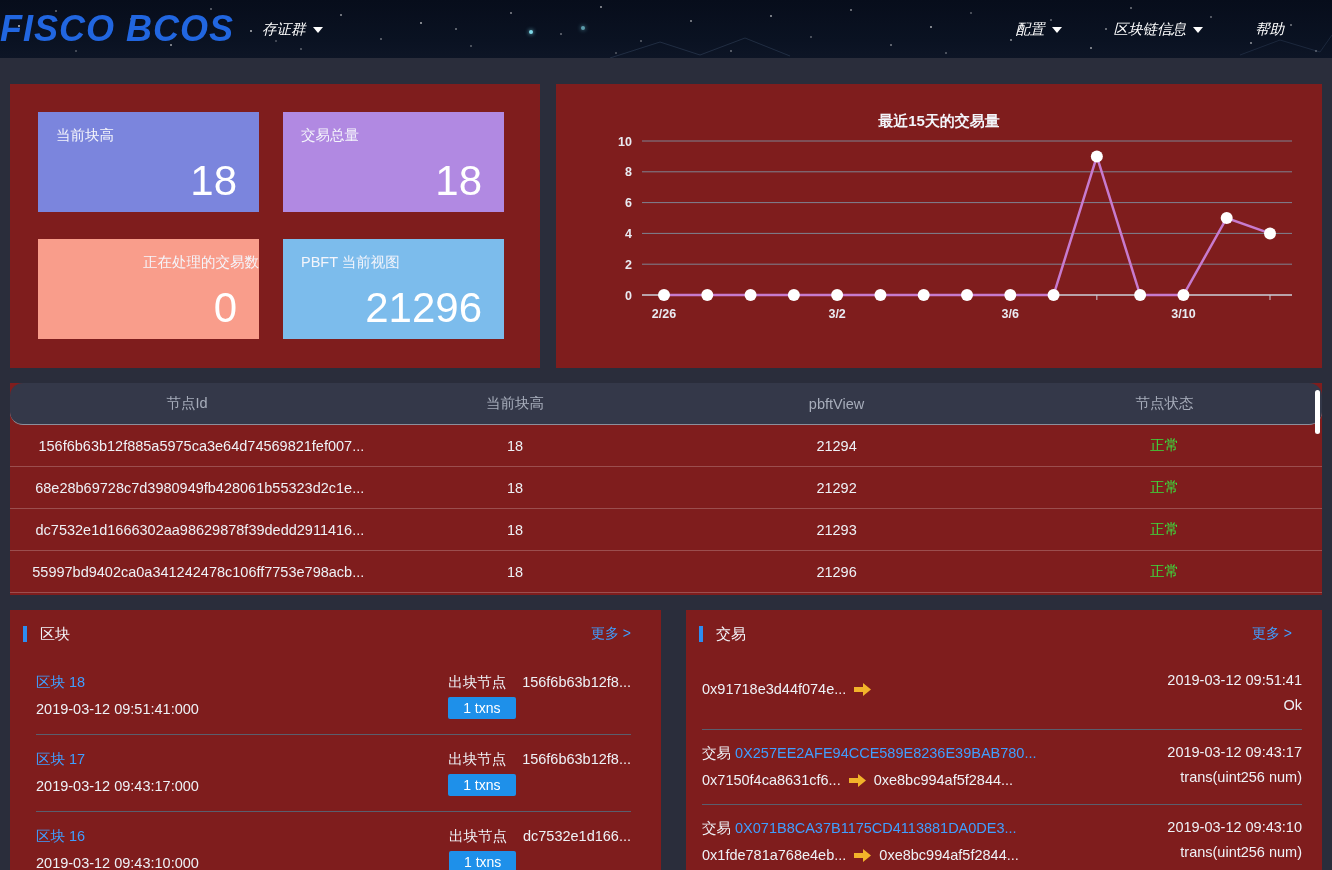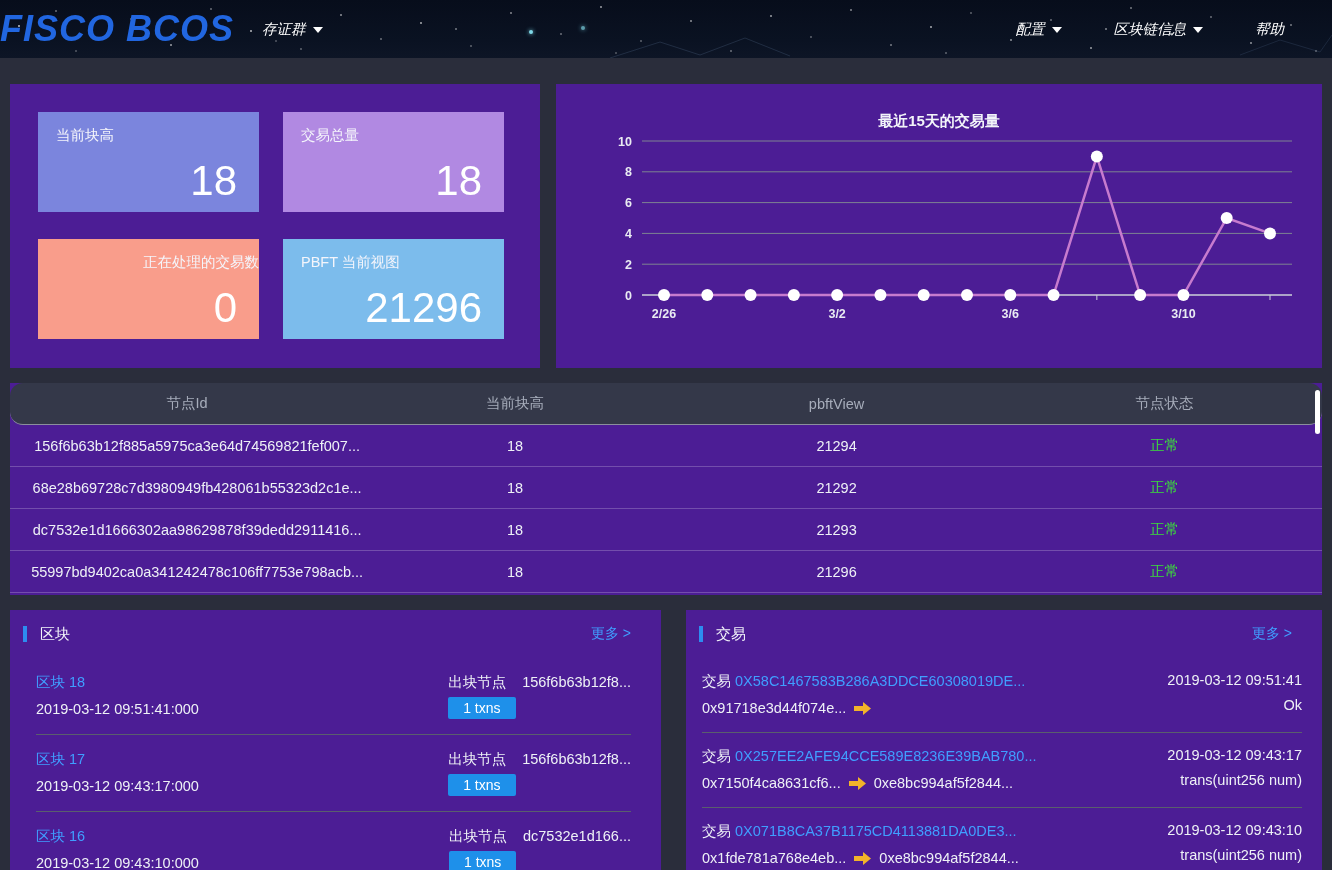--- a/index.html
+++ b/index.html
@@ -36,21 +36,21 @@
           color:#2166e0; width:150px; white-space:nowrap; z-index:2; }
   .nav-item { display:flex; align-items:center; color:#ffffff; font-size:14.5px; cursor:pointer; z-index:2; white-space:nowrap;font-style:italic; }
   .group-menu { margin-left:112px; }
   .nav-right { margin-left:auto; display:flex; gap:52px; padding-right:48px; z-index:2; }
   .caret { width:0; height:0; border-left:5px solid transparent; border-right:5px solid transparent;
            border-top:6px solid #ffffff; margin-left:7px; margin-top:2px; }
 
   
   .main { padding:26px 10px 0 10px; }
   .row1 { display:flex; gap:16px; height:284px; }
-  .panel-bg { background:#4c1d95; }
+  .panel-bg { background:#7f1d1d; }
 
   
   .stats-panel { width:530px; height:284px; padding:28px 36px 28px 28px; }
   .cards { display:grid; grid-template-columns:1fr 1fr; grid-template-rows:100px 100px; gap:27px 24px; height:100%; }
   .card { display:flex; flex-direction:column; justify-content:space-between; }
   .card-label { font-size:14.5px; color:#f4f5fb; padding:14px 0 0 18px; }
   .card-value { align-self:flex-end; font-size:42px; line-height:1; color:#ffffff; padding:0 22px 10px 0; }
 
   
   .chart-panel { flex:1; height:284px; position:relative; }
@@ -59,21 +59,21 @@
   .chart-panel svg { position:absolute; top:0; left:0; }
   .axis-label { fill:#e9ebf2; font-size:12.5px; font-weight:bold; font-family:"Liberation Sans",sans-serif; }
 
   
   .table-panel { margin-top:15px; height:212px; position:relative; }
   .thead { display:flex; height:42px; align-items:center; background:#343849; border-bottom:1px solid #8b8f9c;border-radius:13px; }
   .th { font-size:14.5px; color:#a7adbb; text-align:center; }
   .tr { display:flex; height:42px; align-items:center; border-bottom:1px solid rgba(255,255,255,.22); }
   .td { font-size:14.5px; color:#eef1f6; text-align:center; }
   .c1 { width:27%; } .c2 { width:23%; } .c3 { width:26%; } .c4 { width:24%; }
-  .td.c1 { text-align:center; padding-left:20px; }
+  .td.c1 { text-align:right; padding-left:20px; }
   .scroll-thumb { position:absolute; top:7px; right:2px; width:5px; height:44px; background:#ffffff; border-radius:3px; }
 
   
   .row3 { margin-top:15px; display:flex; gap:25px; }
   .panel { height:320px; overflow:hidden; }
   .blocks-panel { width:651px; }
   .txns-panel { flex:1; }
   .panel-head { height:48px; display:flex; align-items:center; padding:0 30px 0 13px; }
   .title-bar { width:4px; height:16px; background:#2d8cf0; margin-right:13px; }
   .panel-title { font-size:15px; color:#f2f4f9; font-weight:500; }
@@ -291,24 +291,20 @@
     <section class="panel txns-panel panel-bg">
       <div class="panel-head">
         <span class="title-bar"></span>
         <span class="panel-title">交易</span>
         <a class="more">更多 &gt;</a>
       </div>
       <div>
 
       <div class="tx-item">
             <div class="tx-left">
-              <div class="tx-line1">
-                <span>交易</span>
-                <a class="blue-link">0X58C1467583B286A3DDCE60308019DE...</a>
-              </div>
               <div class="tx-line2">
                 <span>0x91718e3d44f074e...</span>
                 <span class="arrow-icon">
                   <svg width="17" height="13" viewBox="0 0 17 13">
                     <path d="M0 4h9V0l8 6.5L9 13V9H0z" fill="currentColor"></path>
                   </svg>
                 </span>
                 <span></span>
               </div>
             </div>

